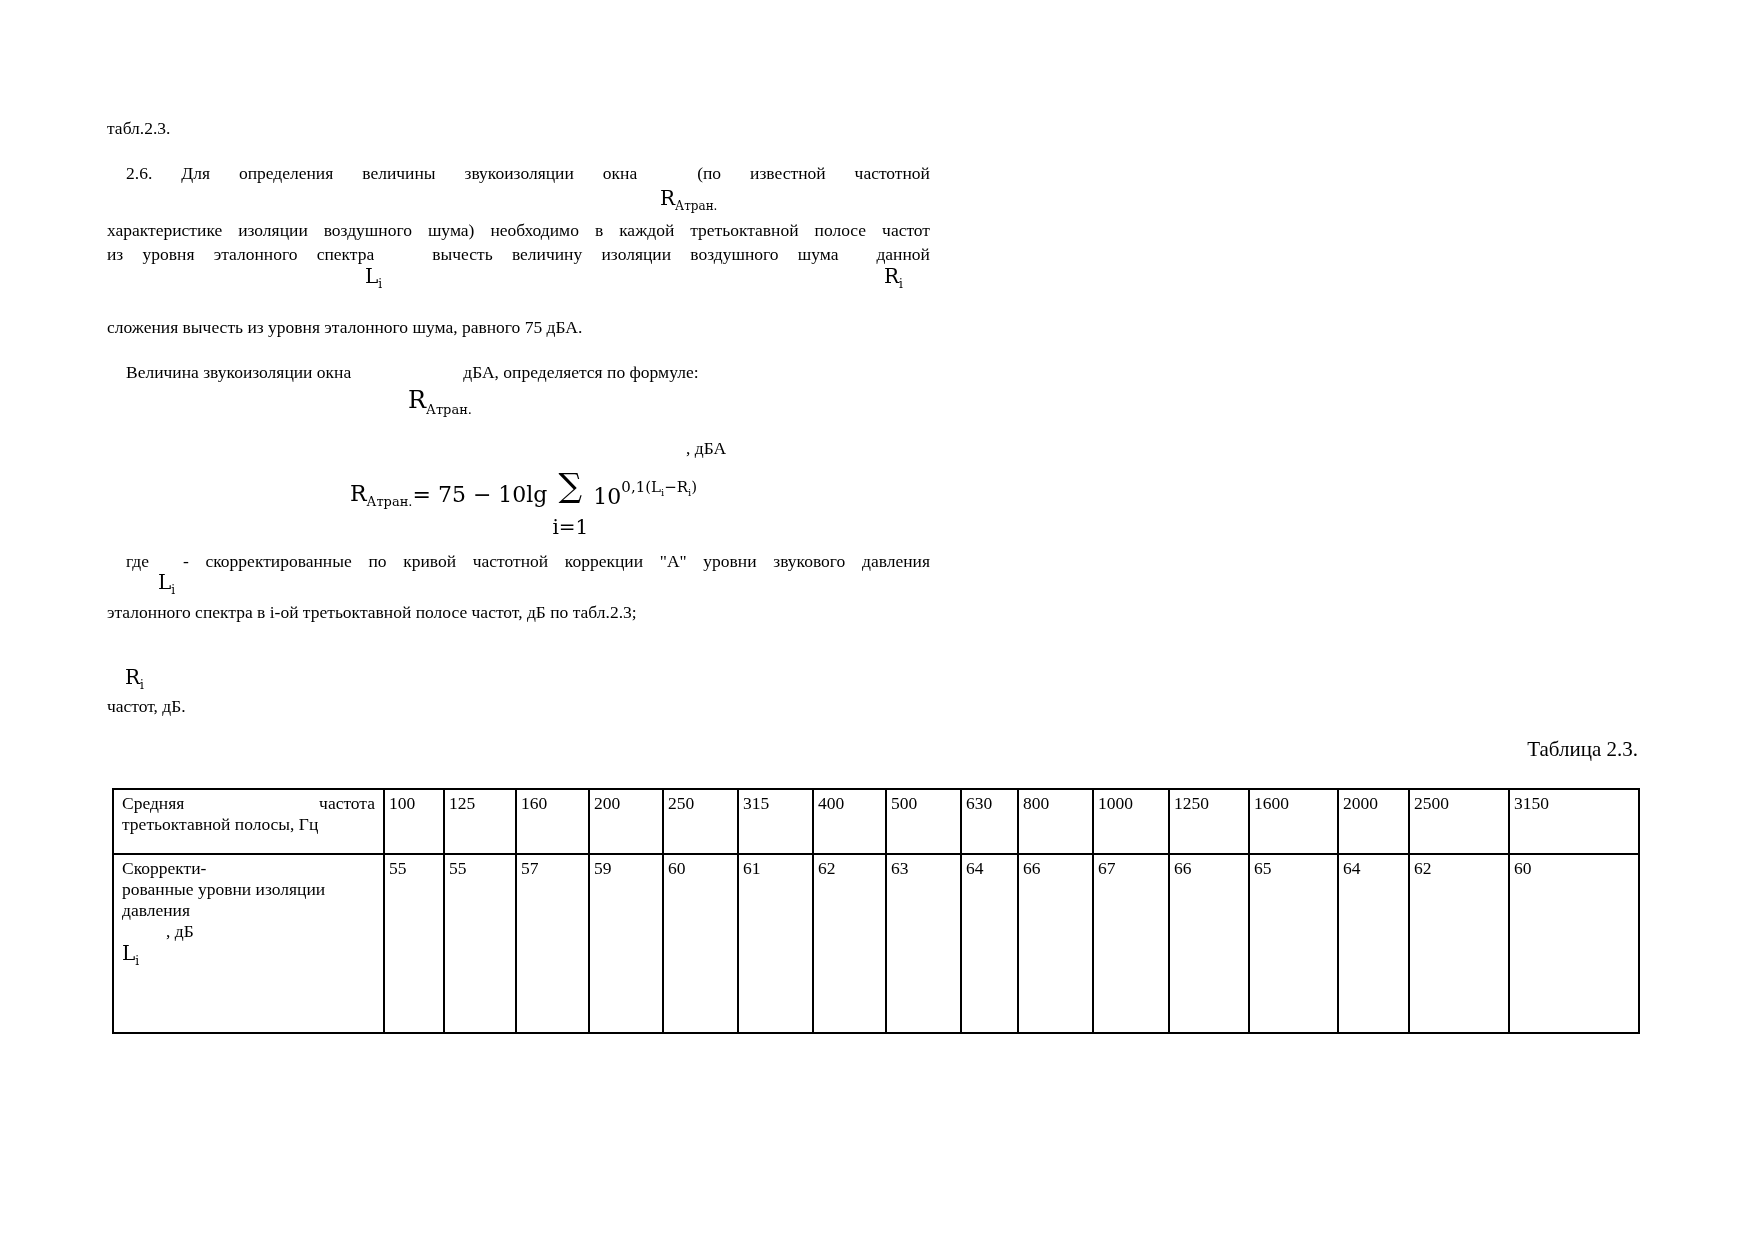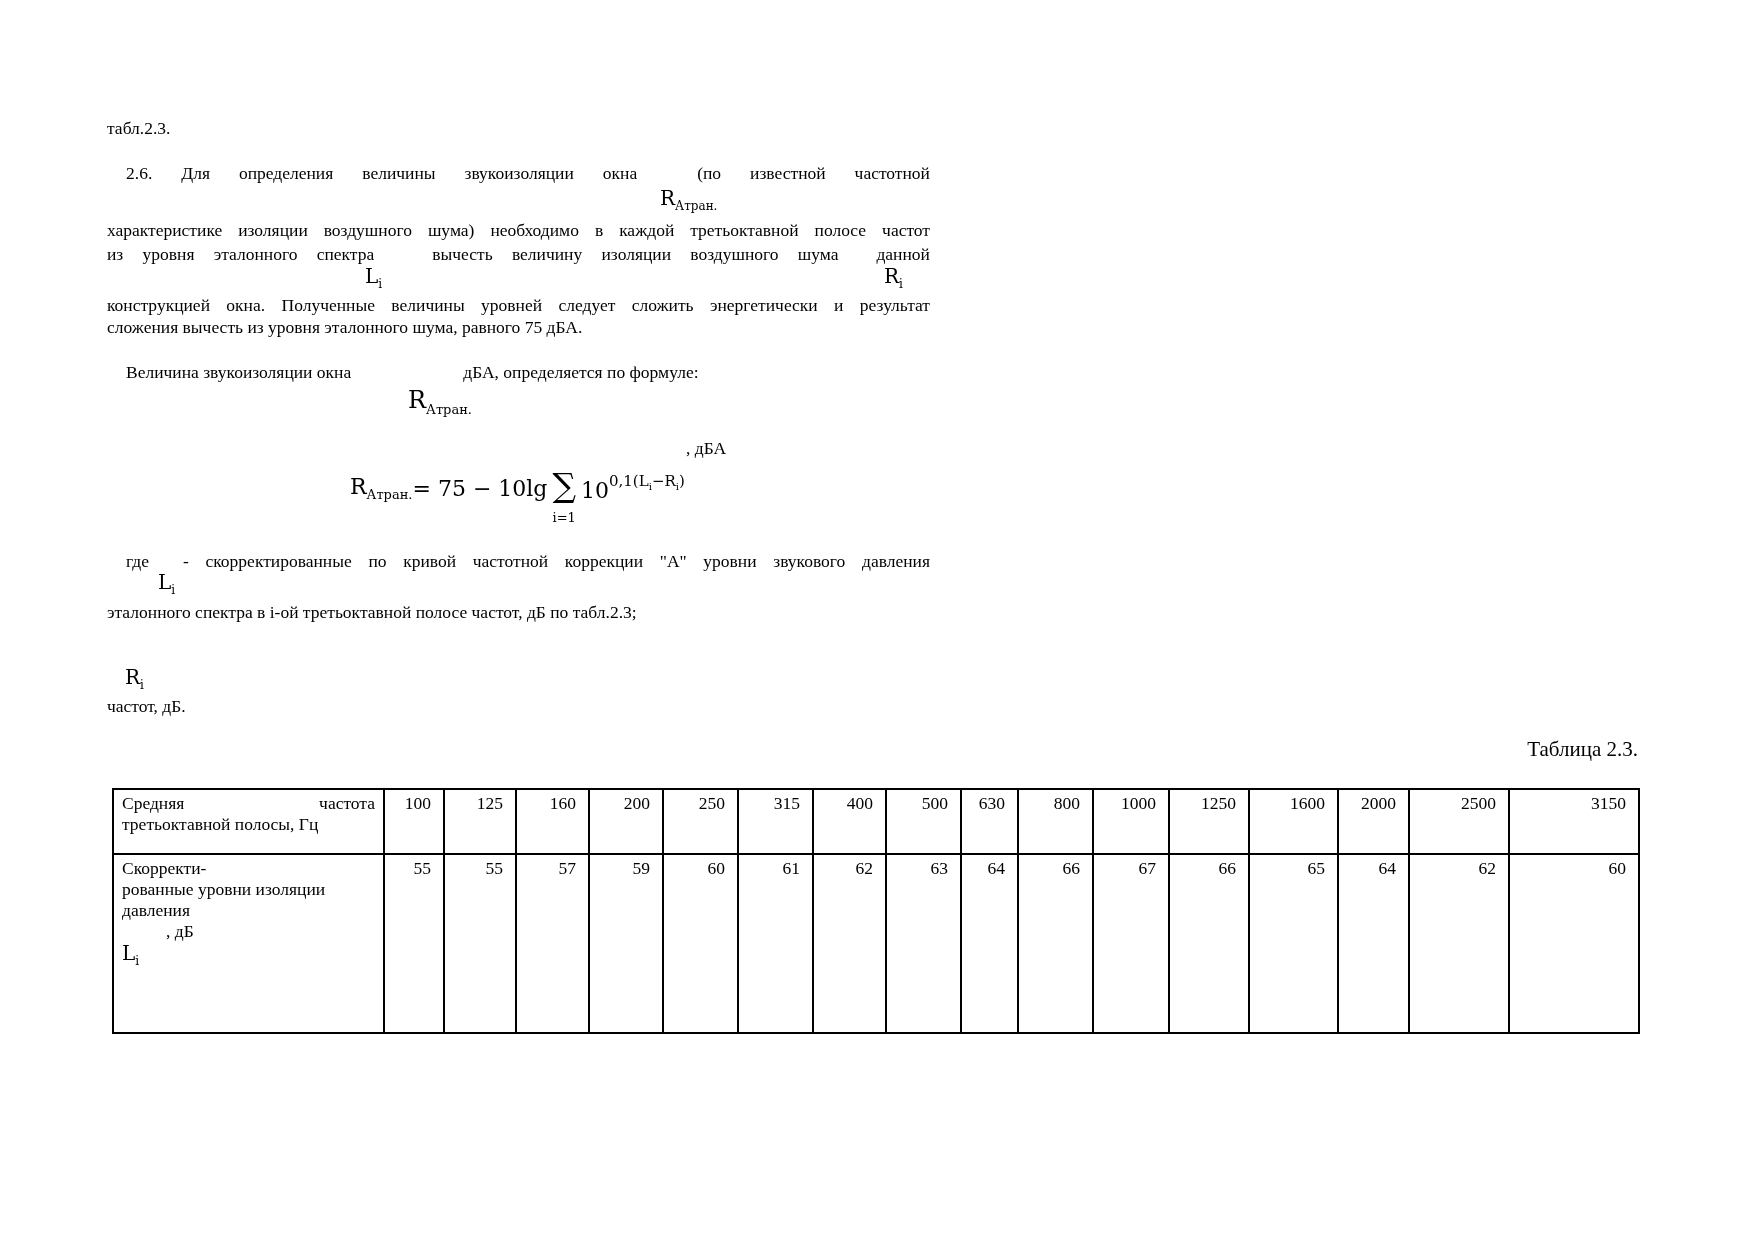--- a/index.html
+++ b/index.html
@@ -22,33 +22,33 @@
   .imath.big sub{font-size:13px;}
 
   
   .formula{position:absolute;left:350px;top:462px;font-family:"DejaVu Serif", serif;
            font-size:22px;display:flex;align-items:center;white-space:nowrap;}
   .formula .f-lhs sub{font-size:13px;}
   .formula .f-body{margin-left:0;}
   .sigma-wrap{display:inline-flex;flex-direction:column;align-items:center;line-height:1;
               margin:0 5px;transform:translateY(9px);}
   .sigma-sym{font-size:33px;line-height:0.9;}
-  .sigma-lim{font-size:13px;margin-top:10px;}
+  .sigma-lim{font-size:20px;margin-top:16px;}
   .f-pow sup{font-size:15px;line-height:1;vertical-align:12px;}
   .f-pow sup sub{font-size:10px;}
   .f-units{position:absolute;left:686px;top:438px;font-size:17.5px;font-family:"Liberation Serif", serif;}
 
   
   .tcap{position:absolute;left:1338px;top:737px;width:300px;text-align:right;font-size:21px;}
 
   
   .dtable{position:absolute;left:112px;top:788px;border-collapse:collapse;table-layout:fixed;
           font-size:17.5px;line-height:21px;}
-  .dtable td,.dtable th{border:2px solid #000;vertical-align:top;padding:3px 12px;
-          font-weight:normal;text-align:right;overflow:hidden;}
+  .dtable td,.dtable th{border:2px solid #000;vertical-align:top;padding:3px 4px;
+          font-weight:normal;text-align:left;overflow:hidden;}
   .dtable .lbl{text-align:left;padding:3px 8px;}
   .dtable tr.hrow{height:65px;}
   .dtable tr.drow{height:179px;}
   .jlast{text-align:justify;text-align-last:justify;}
   .units-line{padding-left:44px;}
   .cell-math{font-family:"DejaVu Serif", serif;font-size:20px;line-height:1.1;}
   .cell-math sub{font-size:12px;}
 </style>
 </head>
 <body>
@@ -65,21 +65,20 @@
 
   <div class="line j" style="top:220px">характеристике изоляции воздушного шума) необходимо в каждой третьоктавной полосе частот</div>
 
   <div class="line j" style="top:244px">
     <span>из уровня эталонного спектра</span><span class="sp" style="width:58px"></span><span>вычесть величину изоляции воздушного шума</span><span class="sp" style="width:38px"></span><span>данной</span>
   </div>
 
   <span class="imath" style="left:365px;top:266px"><span>L</span><sub>i</sub></span>
   <span class="imath" style="left:884px;top:266px"><span>R</span><sub>i</sub></span>
 
-  <div class="line j" style="top:295px">конструкцией окна. Полученные величины уровней следует сложить энергетически и результат</div>
 
   <div class="line" style="top:317px">сложения вычесть из уровня эталонного шума, равного 75 дБА.</div>
 
   <div class="line ind" style="top:362px">
     <span>Величина звукоизоляции окна</span><span class="sp" style="width:112px"></span><span>дБА, определяется по формуле:</span>
   </div>
 
   <span class="imath big" style="left:408px;top:388px"><span>R</span><sub>Атран.</sub></span>
 
   <span class="f-units">, дБА</span>

